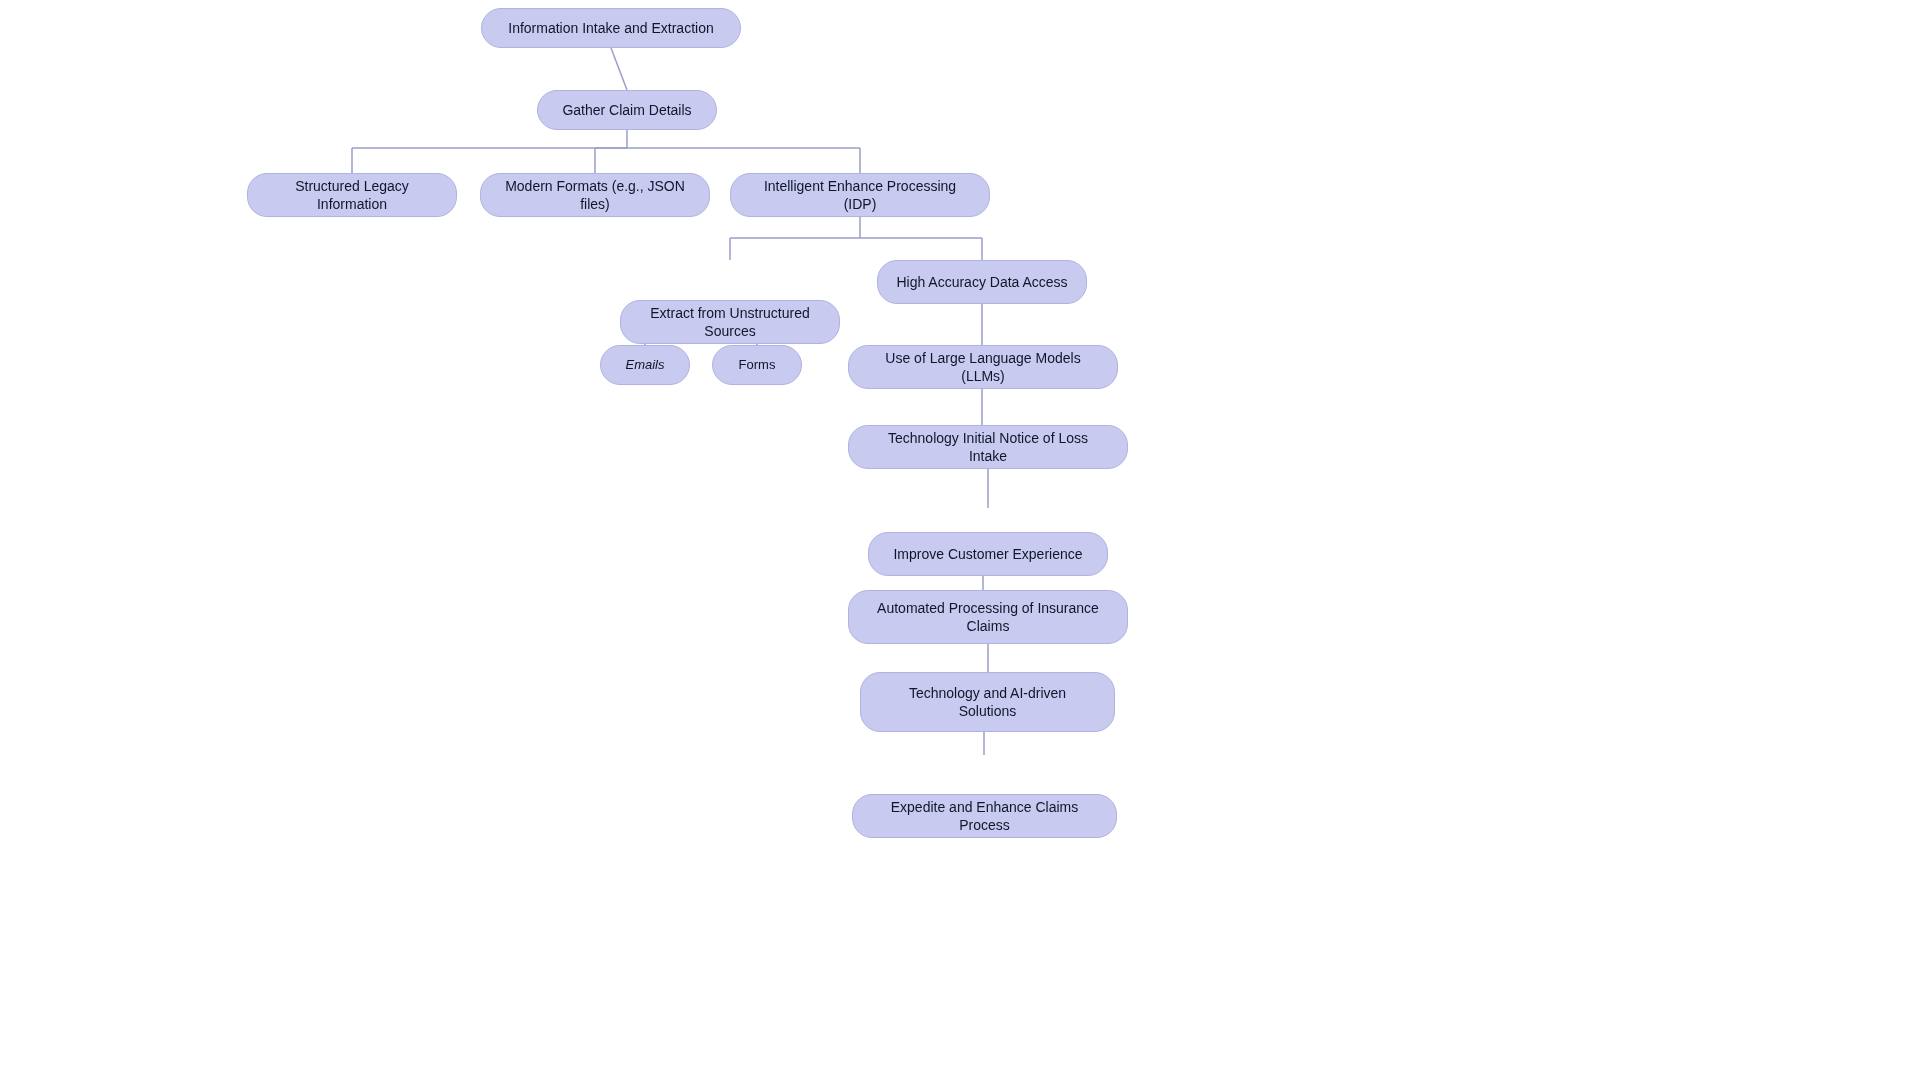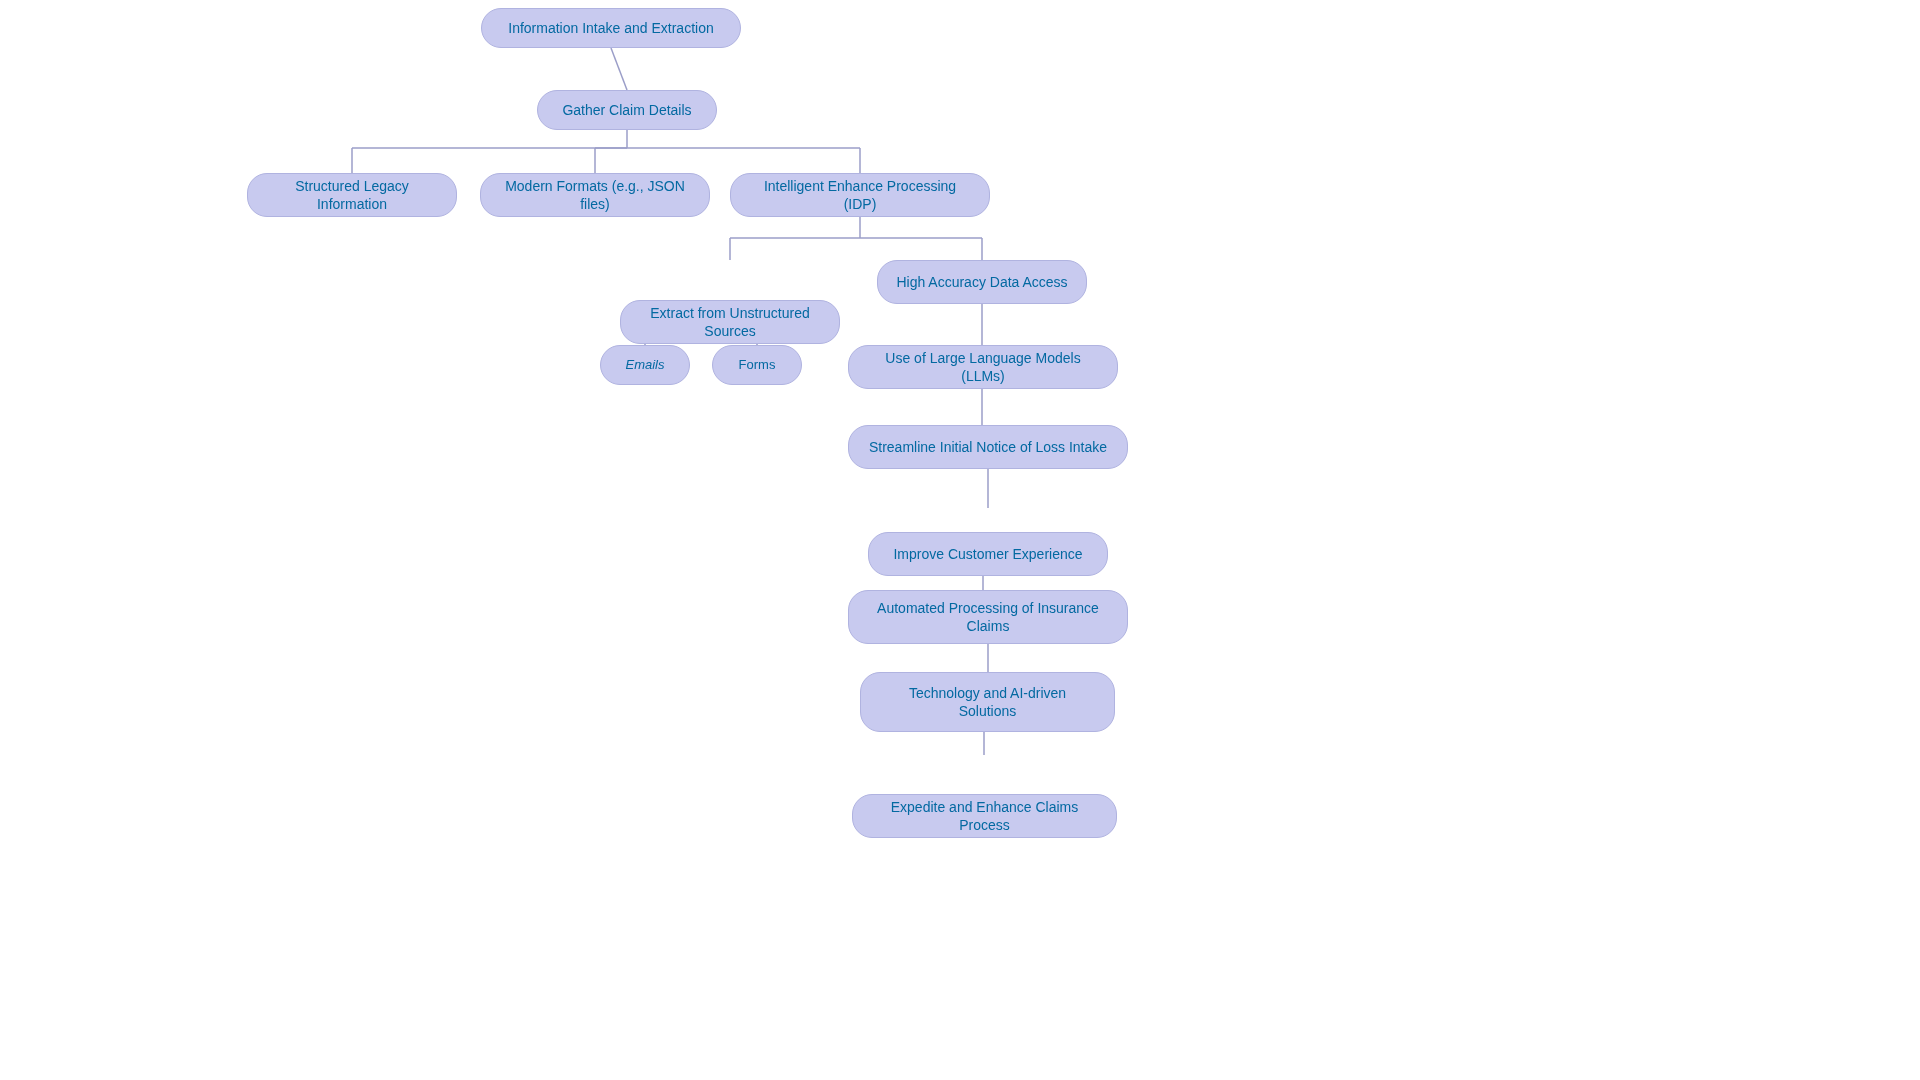--- a/index.html
+++ b/index.html
@@ -26,21 +26,21 @@
     }
     .node {
       position: absolute;
       background: #c8caef;
       border-radius: 20px;
       display: flex;
       align-items: center;
       justify-content: center;
       text-align: center;
       font-size: 14px;
-      color: #0369a1;
+      color: #0f172a;
       padding: 10px 18px;
       border: 1.5px solid #b0b3e0;
       line-height: 1.3;
     }
     .node.small {
       font-size: 13px;
     }
   </style>
 </head>
 <body>
@@ -121,21 +121,21 @@
 
   <div class="node small" style="left:712px; top:345px; width:90px; height:40px;">
     <span>Forms</span>
   </div>
 
   <div class="node" style="left:848px; top:345px; width:270px; height:44px;">
     <span>Use of Large Language Models (LLMs)</span>
   </div>
 
   <div class="node" style="left:848px; top:425px; width:280px; height:44px;">
-    <span>Streamline Initial Notice of Loss Intake</span>
+    <span>Technology Initial Notice of Loss Intake</span>
   </div>
 
   <div class="node" style="left:868px; top:532px; width:240px; height:44px;">
     <span>Improve Customer Experience</span>
   </div>
 
   <div class="node" style="left:848px; top:590px; width:280px; height:54px;">
     <span>Automated Processing of Insurance Claims</span>
   </div>
 

